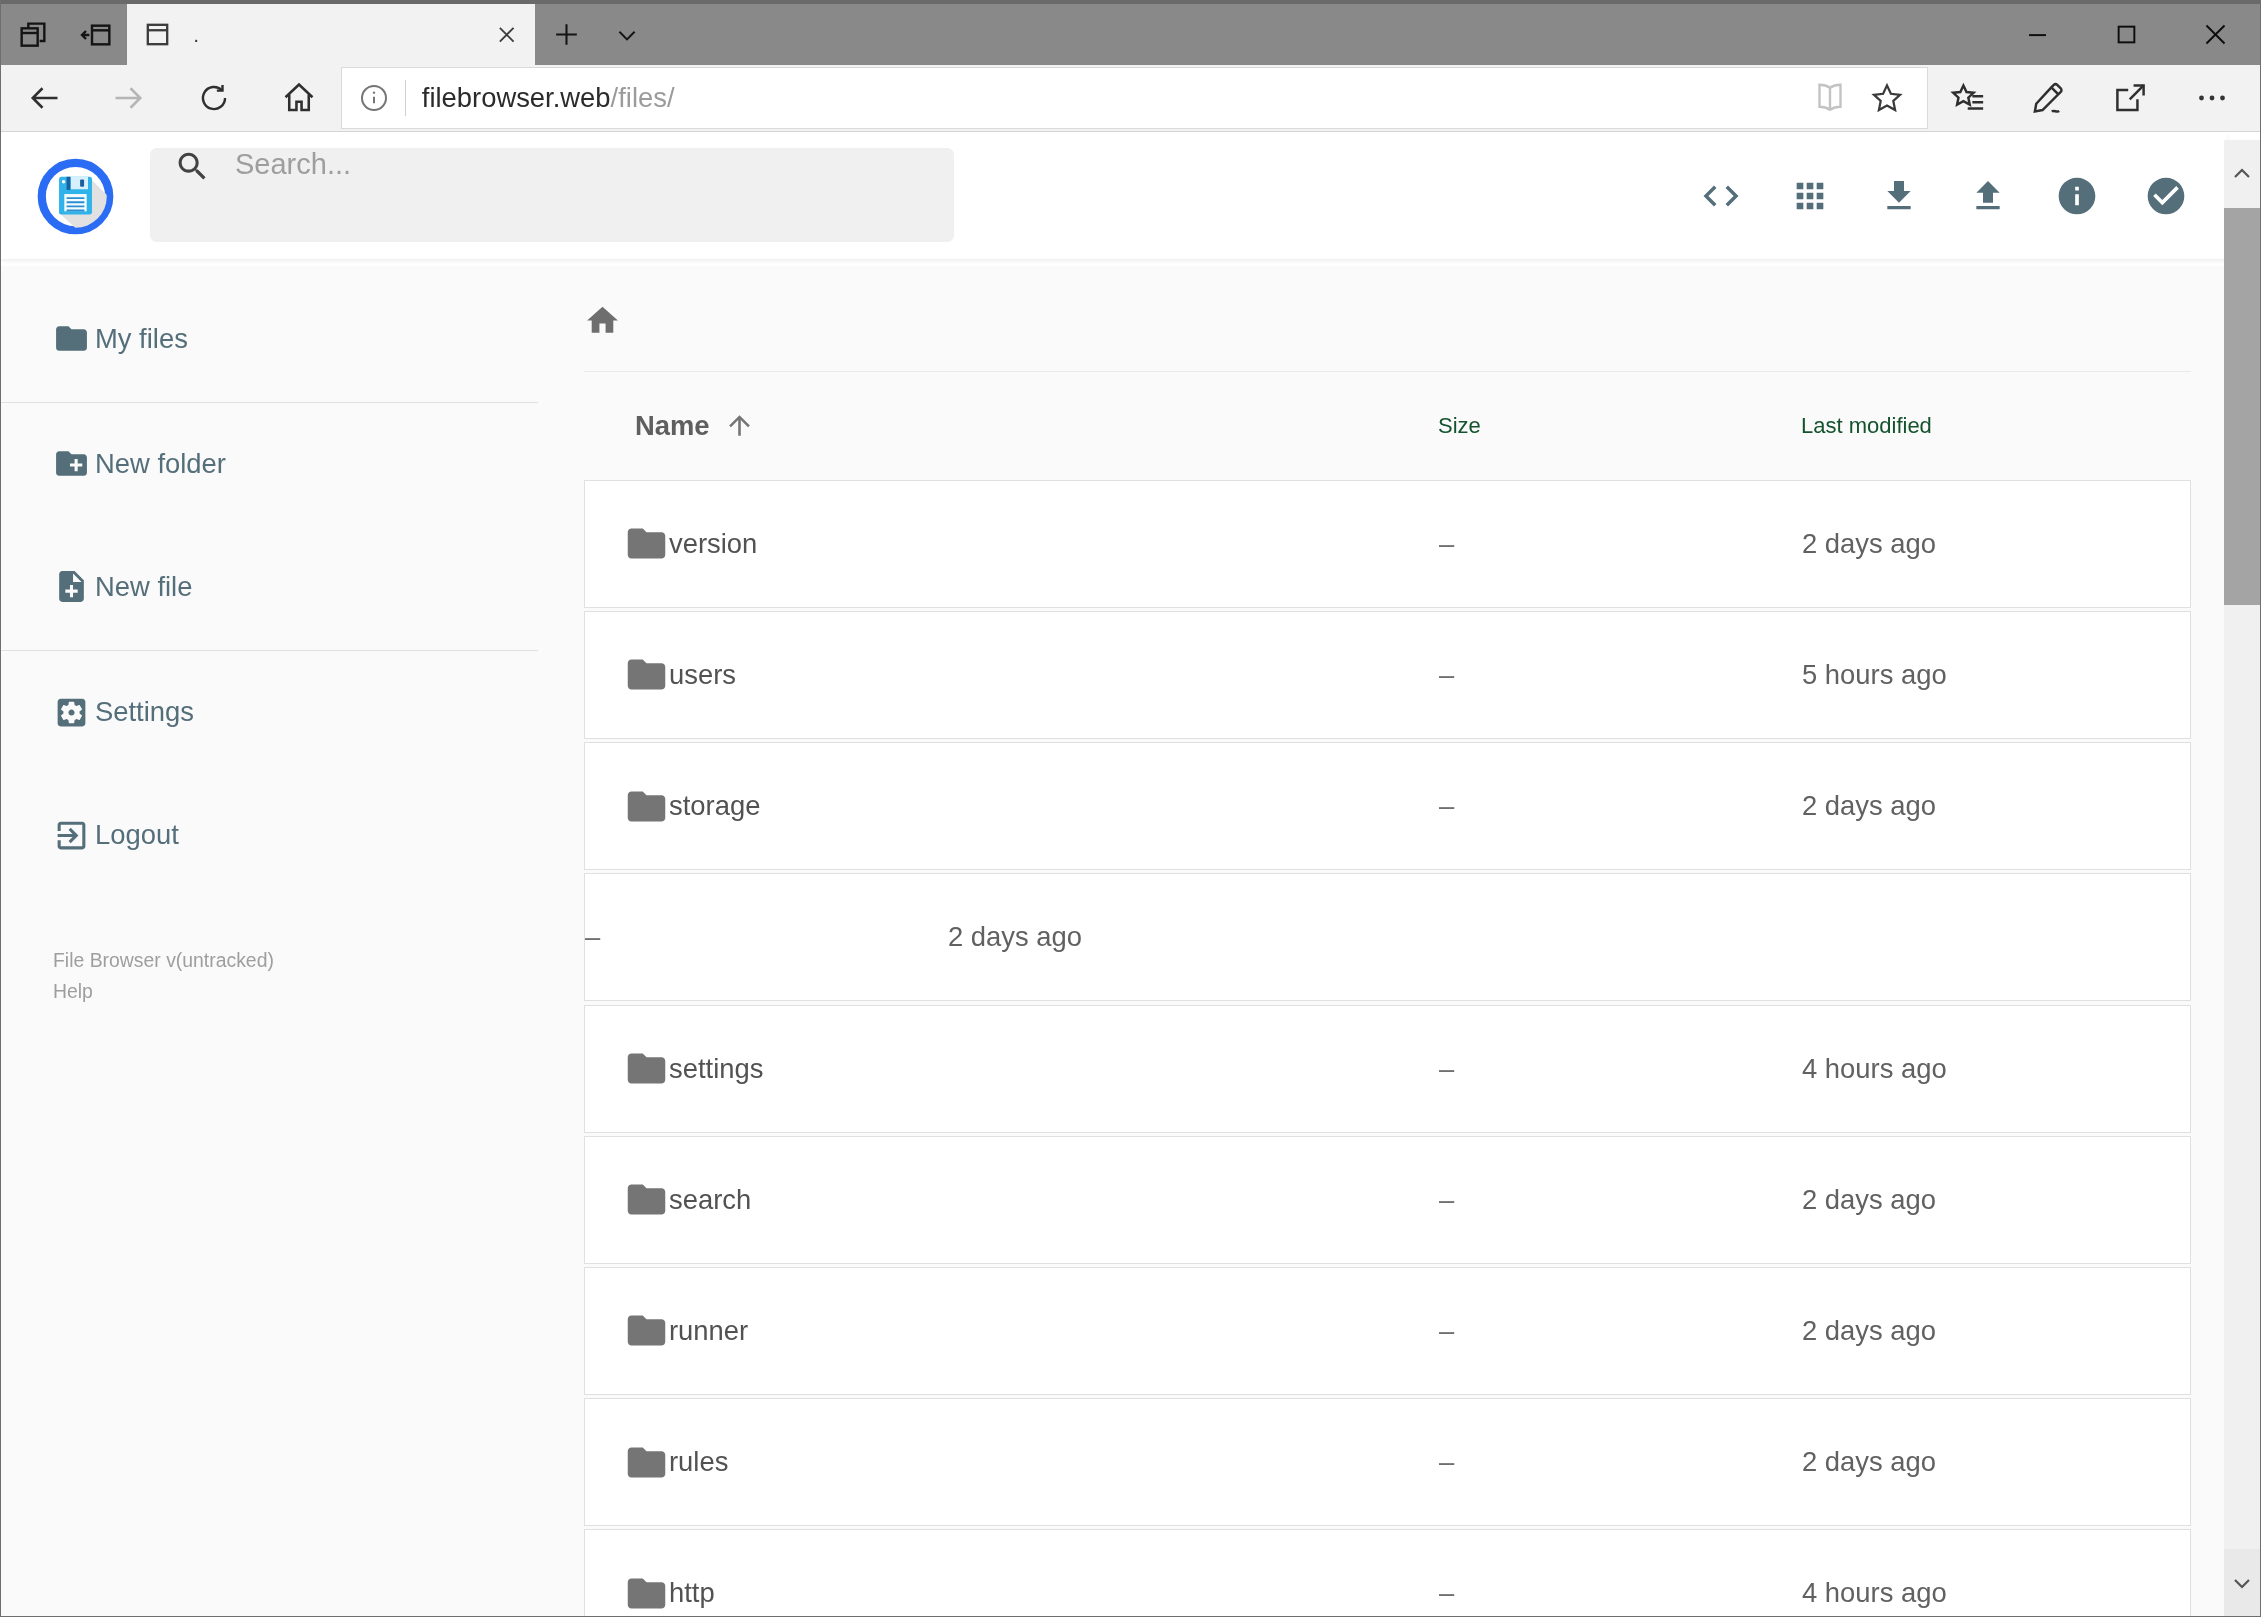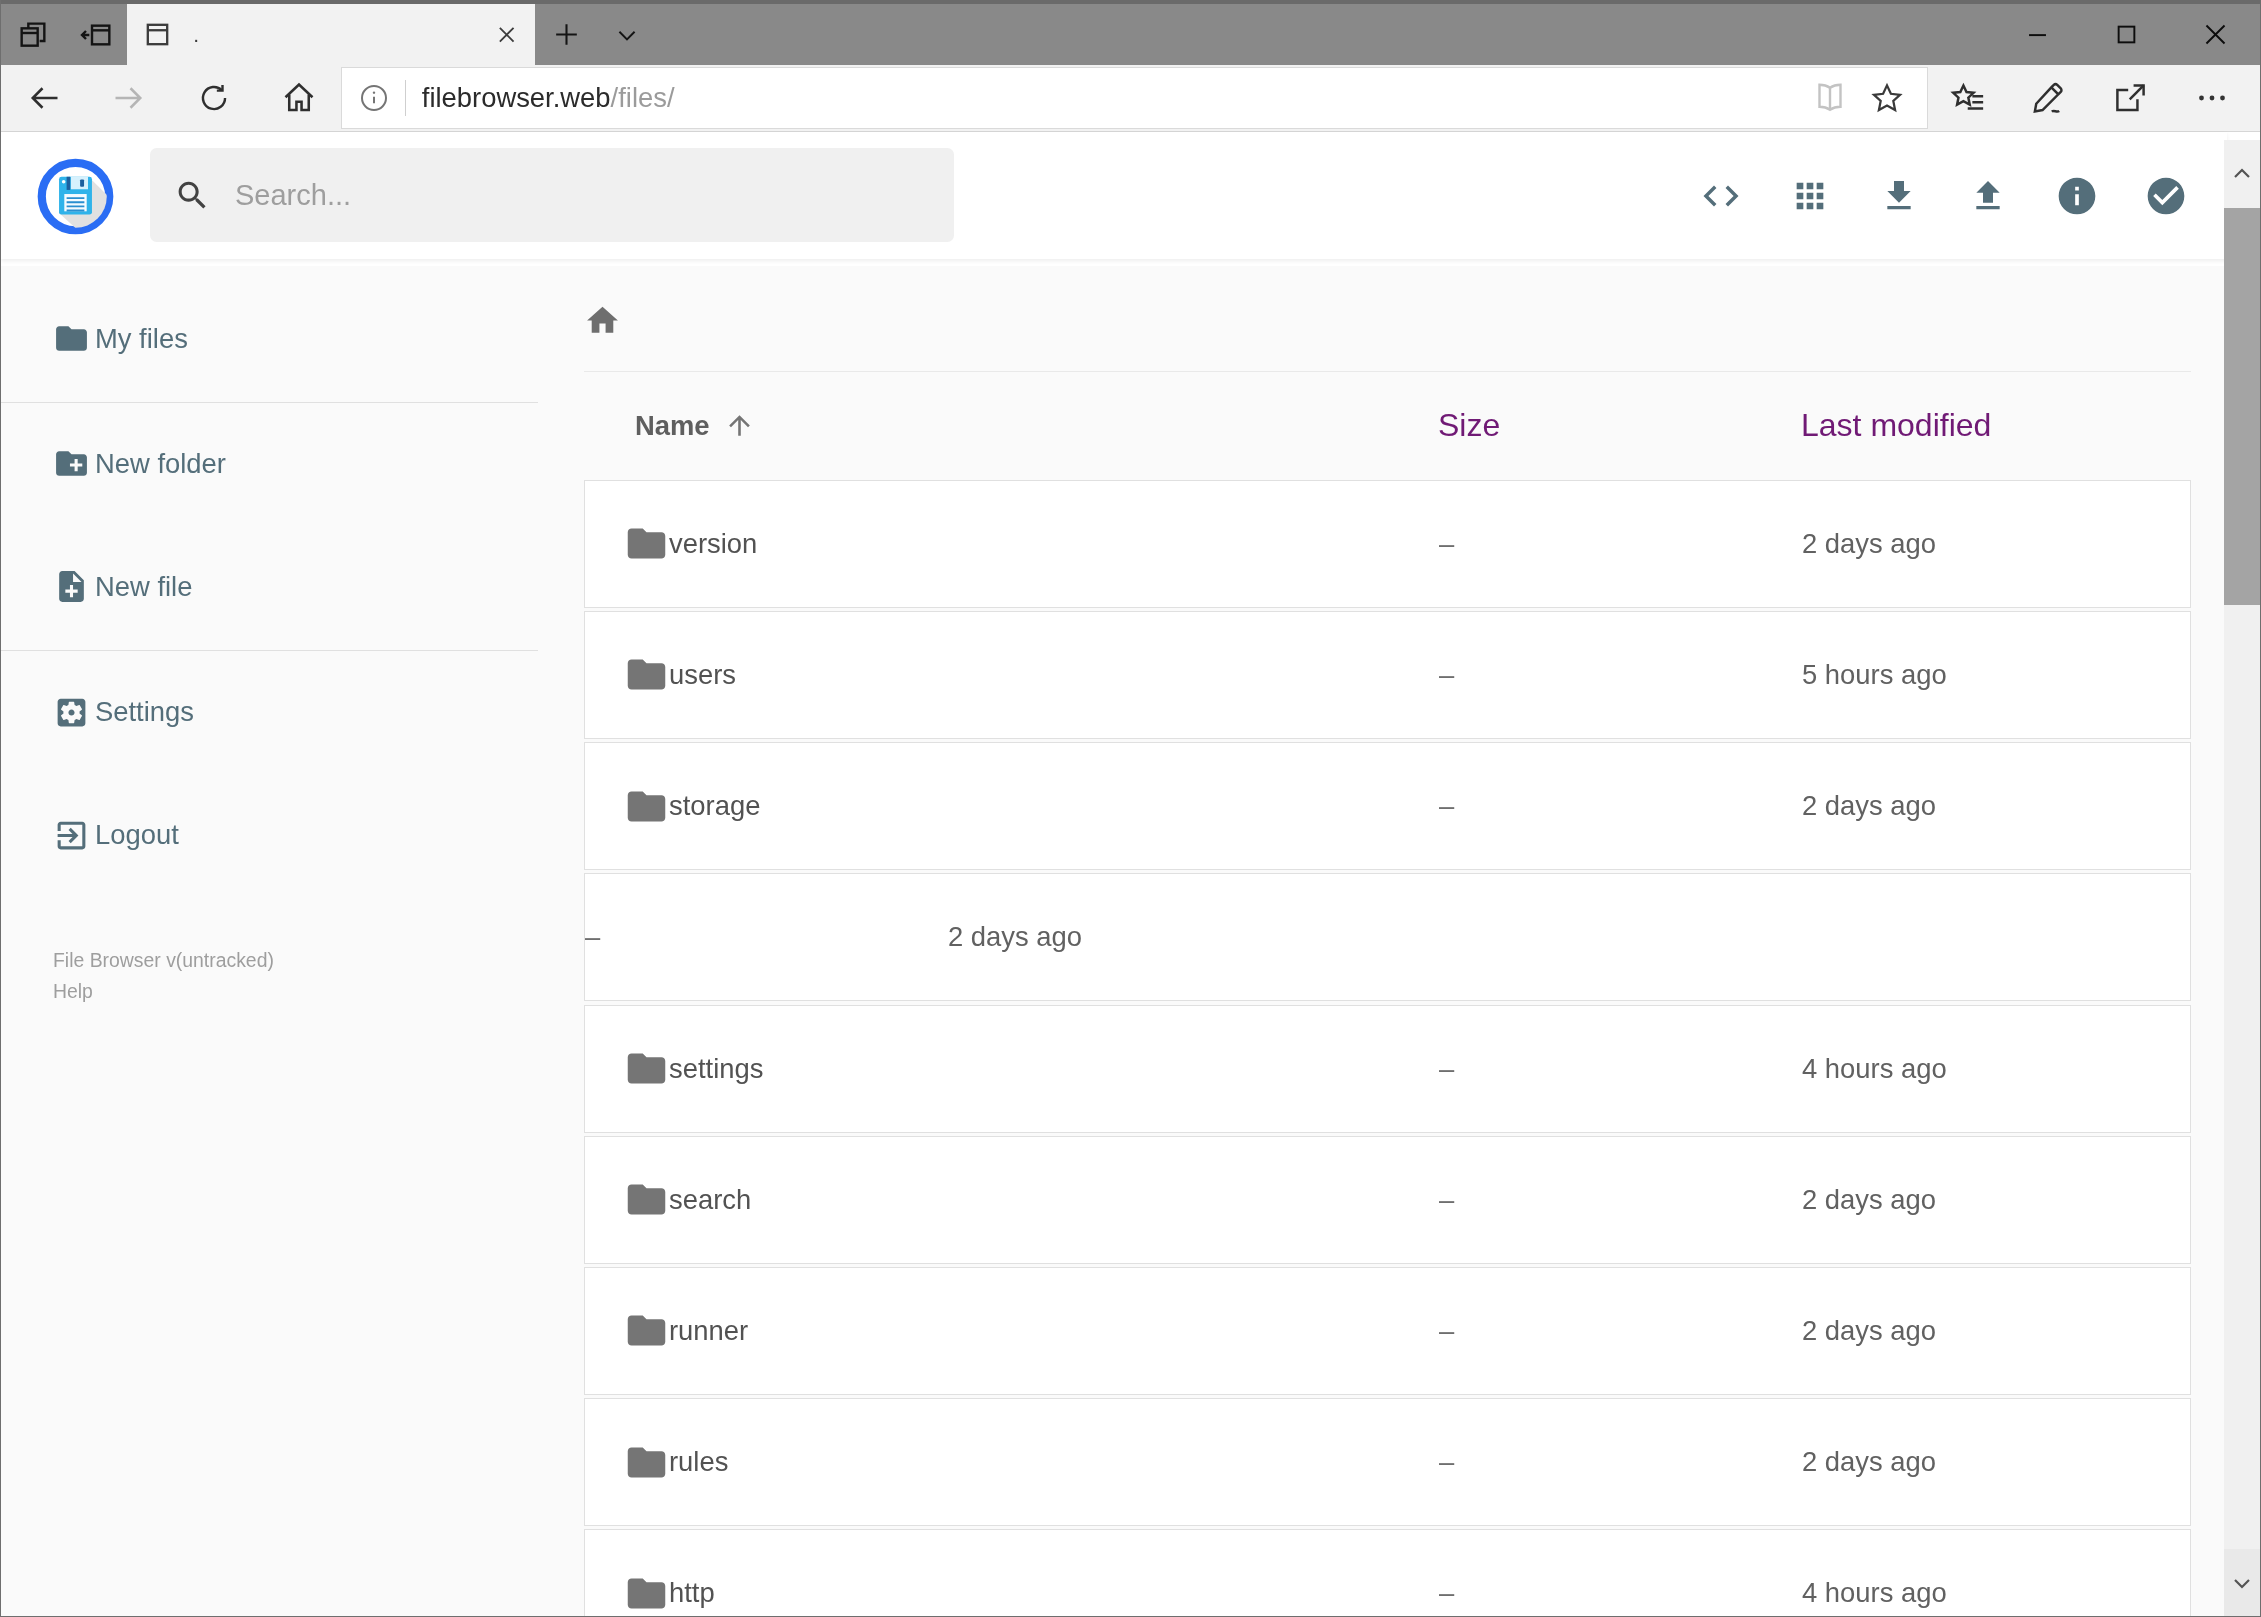--- a/index.html
+++ b/index.html
@@ -34,21 +34,21 @@
   .addr-icon { display:flex; align-items:center; justify-content:center; width:57px; }
   .chrome-right { display:flex; }
   .chrome-right .nav-btn { width:81px; }
   .chrome-right { margin-right:8px; }
 
   
   .app-header { position:relative; width:2226px; height:127px; background:#fff;
     box-shadow:0 1.6px 4px rgba(0,0,0,0.07); }
   .logo { position:absolute; left:35px; top:25px; }
   .searchbox { position:absolute; left:149px; top:16px; width:804px; height:94px;
-    background:#f0f0f0; border-radius:6.5px; display:flex; align-items:center; padding:0 24px; }
+    background:#f0f0f0; border-radius:6.5px; display:flex; align-items:flex-start; padding:0 24px; }
   .searchbox svg { color:#424242; }
   .searchbox input { border:none; outline:none; background:transparent; flex:1;
     font-size:29px; margin-left:24px; color:#333; font-family:inherit; }
   .searchbox input::placeholder { color:#9e9e9e; opacity:1; }
   .header-actions { position:absolute; right:40px; top:0; height:127px;
     display:flex; align-items:center; gap:47px; color:#546e7a; }
   .hd-btn { width:42px; height:42px; display:flex; align-items:center; justify-content:center; }
 
   
   .page { position:absolute; top:266px; left:0; width:2226px; height:1351px; background:#fafafa; }
@@ -61,21 +61,21 @@
   .sb-footer { margin-top:69px; padding-left:52px; font-size:19.4px; line-height:31.5px; color:#9e9e9e; }
 
   .main { position:absolute; top:0; left:583px; width:1607px; height:100%; }
   .breadcrumb { height:105px; display:flex; align-items:flex-start; padding-top:36px; color:#6e6e6e; }
   .main-div { height:0.8px; background:#e9e9e9; }
   .list-header { height:108px; display:flex; align-items:center; }
   .col-name { flex:0 0 854px; display:flex; align-items:center; }
   .col-size { flex:0 0 363px; }
   .col-mod  { flex:1; }
   .list-header .col-name { padding-left:51px; gap:14.5px; font-weight:bold; font-size:27.4px; color:#5f5f5f; }
-  .list-header .col-size, .list-header .col-mod { font-size:32px; color:#701a75; }
+  .list-header .col-size, .list-header .col-mod { font-size:22px; color:#14532d; }
   .sort-arrow { color:#757575; }
 
   .rows { }
   .file-row { height:128px; background:#fff; border:0.8px solid #e0e0e0; margin-bottom:3.2px;
     display:flex; align-items:center; }
   .file-row .col-name { padding-left:39px; color:#525252; font-size:27.4px; }
   .file-row .folder-ic { color:#757575; display:flex; }
   .file-row .col-size { color:#6f6f6f; font-size:27.4px; }
   .file-row .col-mod { color:#616161; font-size:27.4px; }
 

